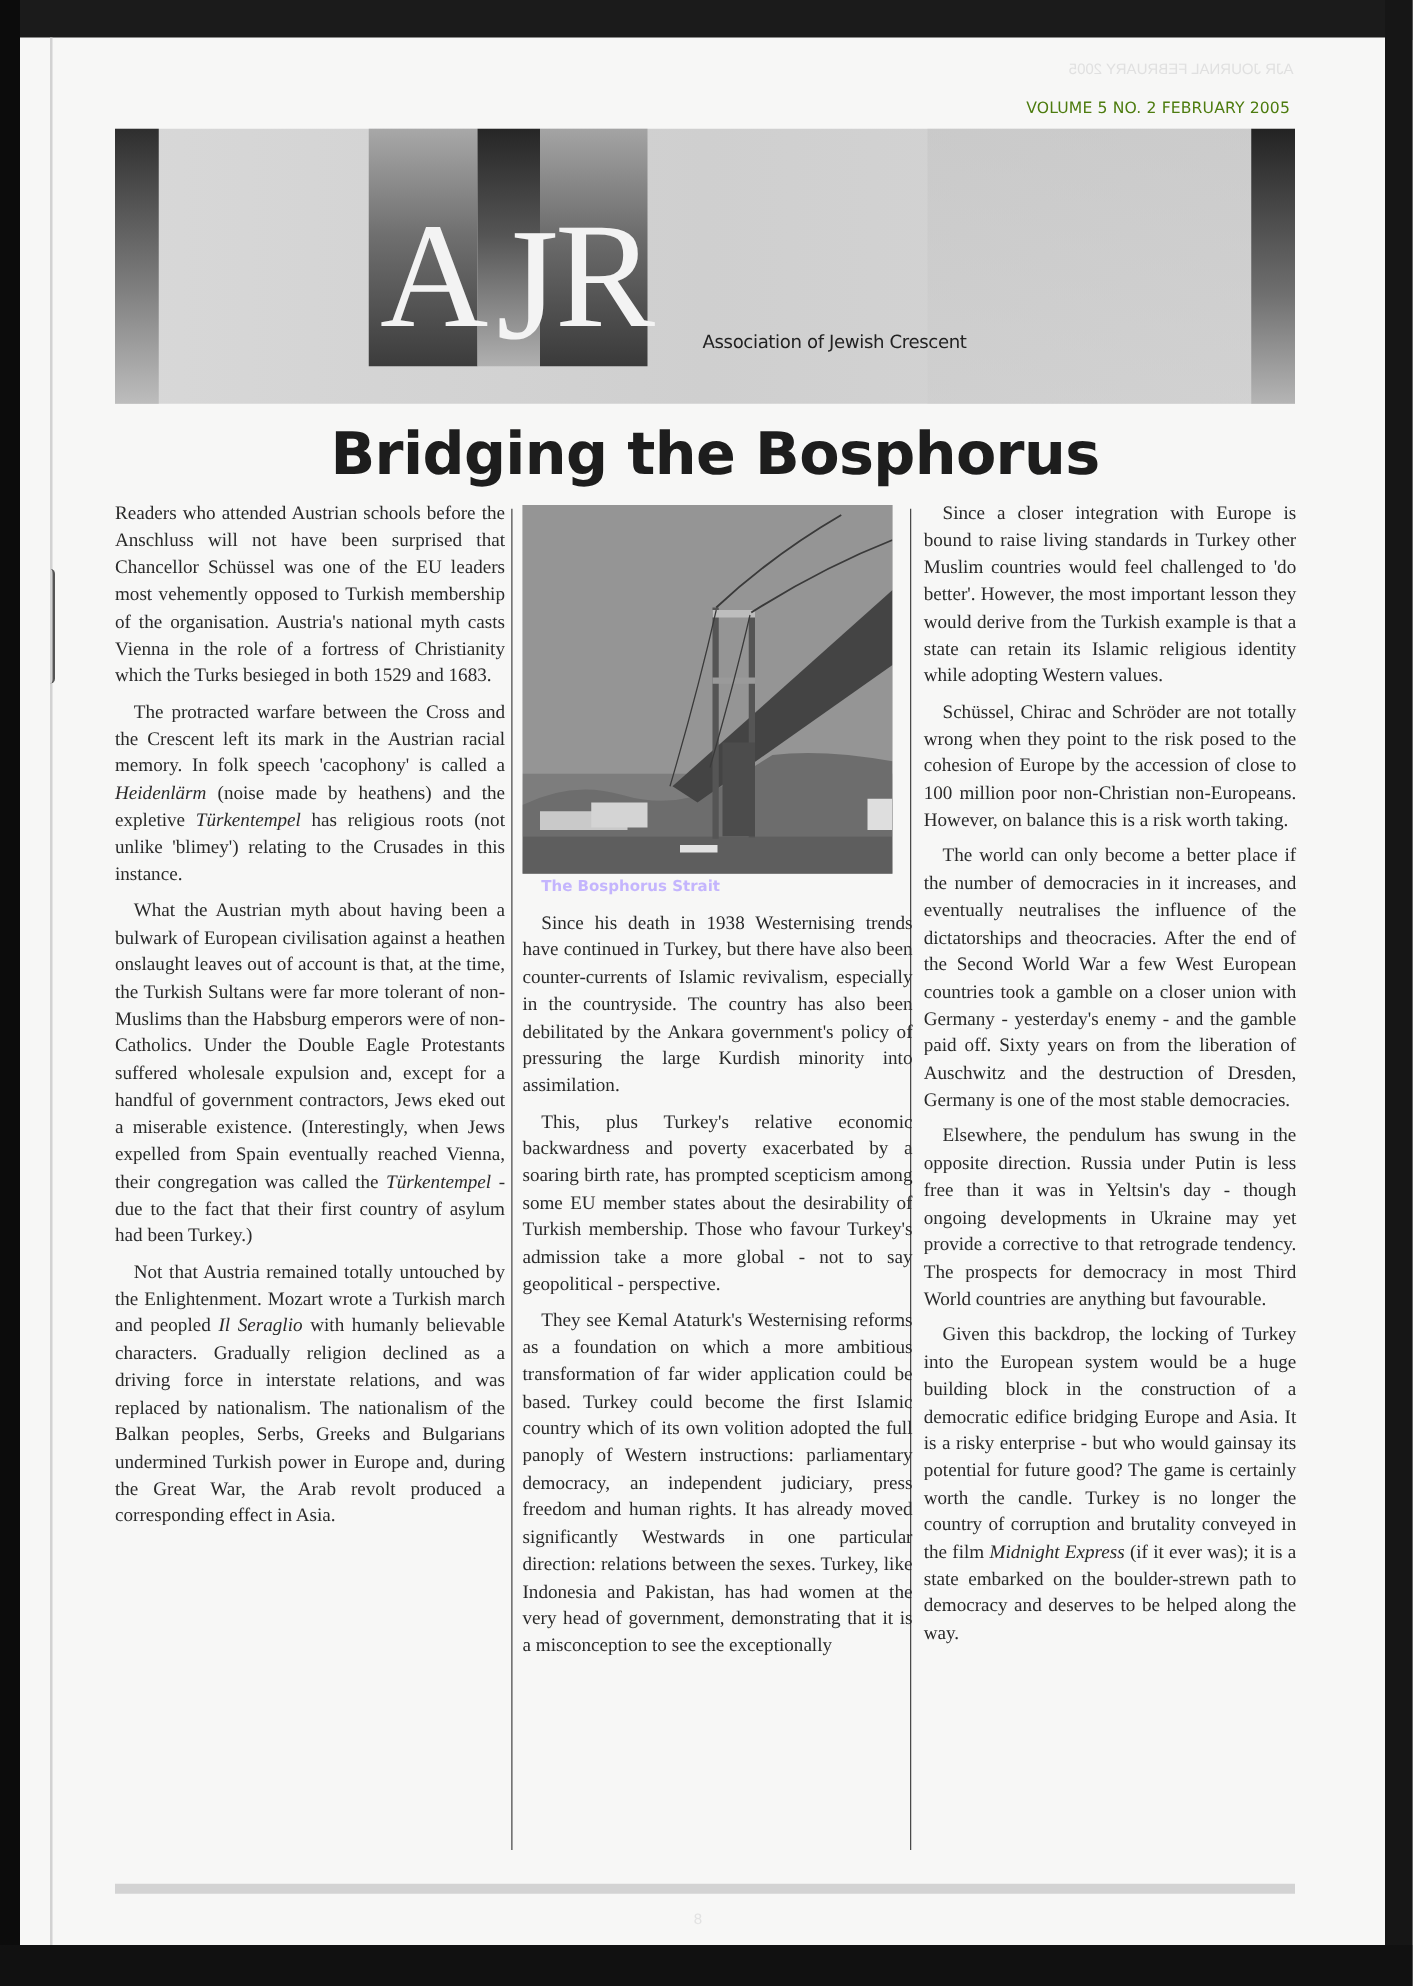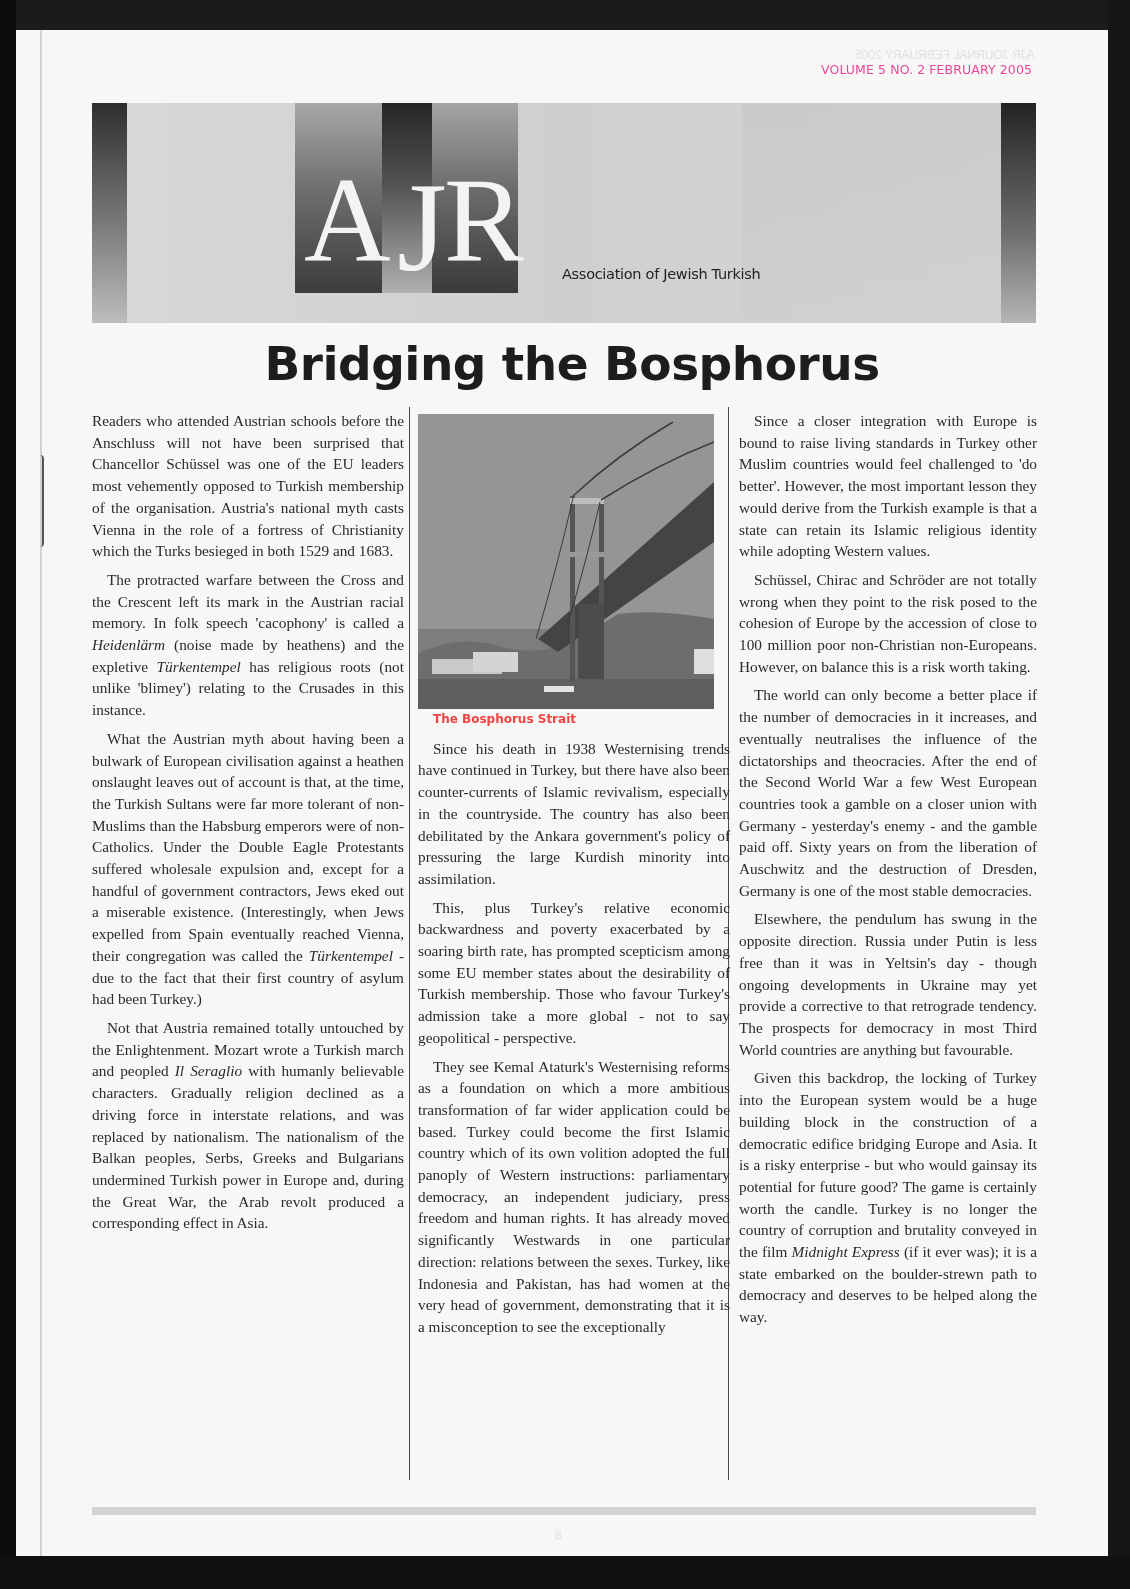--- a/index.html
+++ b/index.html
@@ -21,22 +21,22 @@
   }
   .binding-mark {
     position: absolute; left: 38px; top: 455px; width: 4px; height: 92px;
     border-right: 2px solid #555; border-radius: 0 4px 4px 0;
   }
   .ghost-header {
     position: absolute; right: 95px; top: 48px; font-family: "Liberation Sans", sans-serif;
     font-size: 12px; color: #e0e0e0; transform: scaleX(-1);
   }
   .issue-line {
-    position: absolute; right: 98px; top: 62px;
-    font-family: "DejaVu Sans", sans-serif; font-size: 12.5px; color: #ec4899;
+    position: absolute; right: 98px; top: 78px;
+    font-family: "DejaVu Sans", sans-serif; font-size: 12.5px; color: #4d7c0f;
     letter-spacing: 0.1px;
   }
   
   .masthead {
     position: absolute; left: 92px; top: 103px; width: 944px; height: 220px;
     background: linear-gradient(90deg, #d8d8d8 0%, #cfcfcf 50%, #d6d6d6 100%);
   }
   .mh-bar-left {
     position: absolute; left: 0; top: 0; width: 35px; height: 220px;
     background: linear-gradient(180deg, #2e2e2e 0%, #7a7a7a 55%, #bdbdbd 100%);
@@ -71,21 +71,21 @@
     position: absolute; left: 470px; top: 163px; color: #222;
     font-family: "DejaVu Sans", sans-serif; font-size: 14.5px; letter-spacing: -0.3px;
   }
   .headline {
     position: absolute; left: 0; width: 1130px; top: 336px; text-align: center;
     font-family: "DejaVu Sans", sans-serif; font-weight: bold; font-size: 47px; color: #1d1d1d;
     letter-spacing: -0.5px; padding-left: 14px; box-sizing: border-box;
   }
   
   .col {
-    position: absolute; top: 410px; width: 312px;
+    position: absolute; top: 400px; width: 312px;
     font-size: 15.3px; line-height: 21.7px; color: #2a2a2a;
     text-align: justify; hyphens: none;
   }
   .col p { margin: 0 0 7px 0; text-indent: 15px; }
   .col p.first { text-indent: 0; }
   .col-1 { left: 92px; }
   .col-2 { left: 418px; }
   .col-3 { left: 739px; width: 298px; }
   .col-rule {
     position: absolute; width: 1px; background: #4a4a4a;
@@ -93,21 +93,21 @@
   .rule-1 { left: 409px; top: 407px; height: 1073px; }
   .rule-2 { left: 728px; top: 407px; height: 1073px; }
   .photo {
     position: relative; width: 296px; height: 295px; margin: 4px 0 0 0;
     background: linear-gradient(180deg, #8e8e8e 0%, #9a9a9a 60%, #a3a3a3 72%, #6b6b6b 100%);
     overflow: hidden;
   }
   .photo svg { display: block; }
   .caption {
     font-family: "DejaVu Sans", sans-serif; font-weight: bold; font-size: 12px;
-    color: #ef4444; margin: 6px 0 5px 0; text-indent: 0;
+    color: #c4b5fd; margin: 6px 0 5px 0; text-indent: 0;
   }
   .footer-rule {
     position: absolute; left: 92px; top: 1507px; width: 944px; height: 8px; background: #d3d3d3;
   }
   .page-num {
     position: absolute; left: 555px; top: 1528px; font-size: 12px; color: #e2e2e2;
     font-family: "Liberation Sans", sans-serif;
   }
   .scan-bottom { position: absolute; left: 0; top: 1556px; width: 1130px; height: 33px; background: #111; }
   .scan-right { position: absolute; right: 0; top: 0; width: 22px; height: 1589px; background: #161616; }
@@ -127,21 +127,21 @@
 
 <div class="masthead">
   <div class="mh-bar-left"></div>
   <div class="mh-ghost-right"></div>
   <div class="logo-block lb-a"></div>
   <div class="logo-block lb-j"></div>
   <div class="logo-block lb-r"></div>
   <span class="logo-letter ll-a">A</span>
   <span class="logo-letter ll-j">J</span>
   <span class="logo-letter ll-r">R</span>
-  <span class="logo-subtitle">Association of Jewish Turkish</span>
+  <span class="logo-subtitle">Association of Jewish Crescent</span>
   <div class="mh-bar-right"></div>
 </div>
 
 <h1 class="headline" style="margin:0;">Bridging the Bosphorus</h1>
 
 <div class="col-rule rule-1"></div>
 <div class="col-rule rule-2"></div>
 
 <div class="col col-1">
   <p class="first">Readers who attended Austrian schools before the Anschluss will not have been surprised that Chancellor Schüssel was one of the EU leaders most vehemently opposed to Turkish membership of the organisation. Austria's national myth casts Vienna in the role of a fortress of Christianity which the Turks besieged in both 1529 and 1683.</p>

